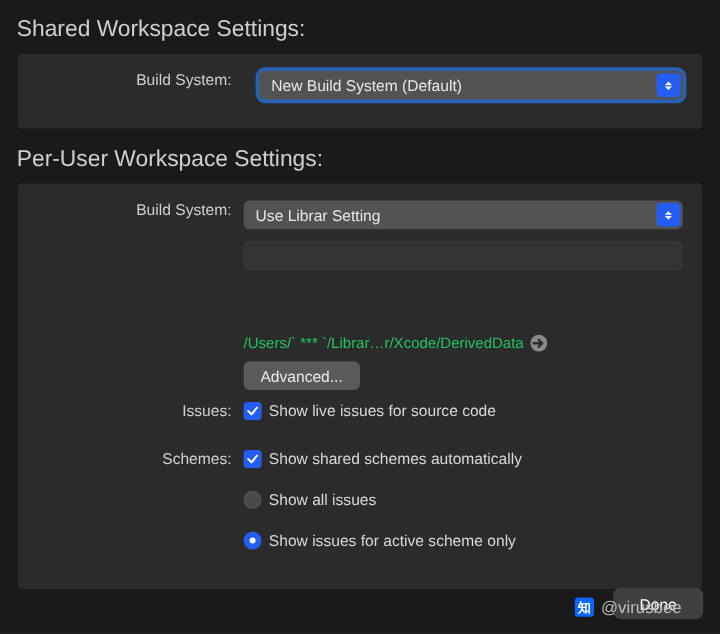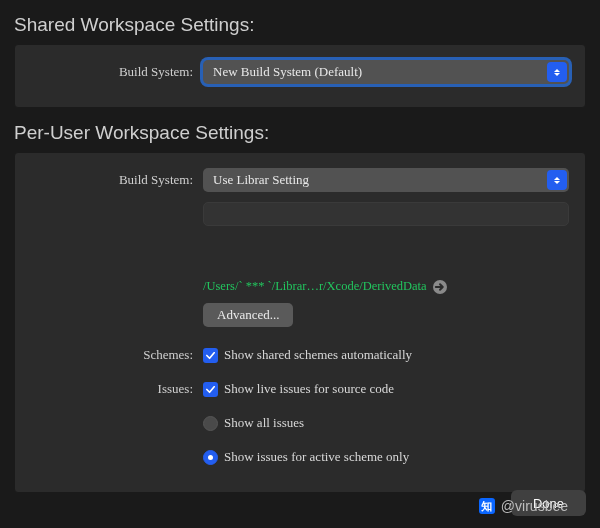--- a/index.html
+++ b/index.html
@@ -21,24 +21,23 @@
   }
   .panel {
     background: #2b2b2b;
     border: 1px solid #1a1a1a;
     border-radius: 4px;
     padding: 14px 16px 14px 16px;
     margin-bottom: 14px;
   }
   .form-row {
     display: flex;
-    align-items: center;
+    align-items: flex-start;
     margin-bottom: 8px;
     min-height: 26px;
-    font-family: Liberation Serif, serif;
   }
   .label-col {
     width: 172px;
     min-width: 172px;
     text-align: right;
     padding-right: 10px;
     color: #d0d0d0;
   }
   .control-col {
     flex: 1;
@@ -53,20 +52,21 @@
     background: #525252;
     border-radius: 5px;
     display: flex;
     align-items: center;
     padding: 0 28px 0 10px;
     color: #e8e8e8;
     cursor: default;
   }
   .select.focused {
     box-shadow: 0 0 0 3px #2860b5;
+    margin-left: 13px;
   }
   .select-caret {
     position: absolute;
     right: 2px;
     top: 2px;
     bottom: 2px;
     width: 20px;
     background: #235ef0;
     border-radius: 4px;
     display: flex;
@@ -248,45 +248,45 @@
 
   <div class="form-row">
     <div class="label-col"></div>
     <div class="control-col">
       <div class="btn">
         <span>Advanced...</span>
       </div>
     </div>
   </div>
 
+  <div class="form-row">
+    <div class="label-col">Issues:</div>
+    <div class="control-col">
+      <span class="checkbox">
+        <svg viewBox="0 0 12 12">
+            <path d="M2 6 L5 9 L10 3" stroke="#fff" stroke-width="1.8" fill="none" stroke-linecap="round" stroke-linejoin="round"></path>
+          </svg>
+      </span>
+      <span class="opt-label">Show live issues for source code</span>
+    </div>
+  </div>
+
   <div class="form-row spacer-above">
     <div class="label-col">Schemes:</div>
     <div class="control-col">
       <span class="checkbox">
         <svg viewBox="0 0 12 12">
             <path d="M2 6 L5 9 L10 3" stroke="#fff" stroke-width="1.8" fill="none" stroke-linecap="round" stroke-linejoin="round"></path>
           </svg>
       </span>
       <span class="opt-label">Show shared schemes automatically</span>
     </div>
   </div>
 
   <div class="form-row">
-    <div class="label-col">Issues:</div>
-    <div class="control-col">
-      <span class="checkbox">
-        <svg viewBox="0 0 12 12">
-            <path d="M2 6 L5 9 L10 3" stroke="#fff" stroke-width="1.8" fill="none" stroke-linecap="round" stroke-linejoin="round"></path>
-          </svg>
-      </span>
-      <span class="opt-label">Show live issues for source code</span>
-    </div>
-  </div>
-
-  <div class="form-row">
     <div class="label-col"></div>
     <div class="control-col">
       <span class="radio"></span>
       <span class="opt-label">Show all issues</span>
     </div>
   </div>
 
   <div class="form-row">
     <div class="label-col"></div>
     <div class="control-col">

